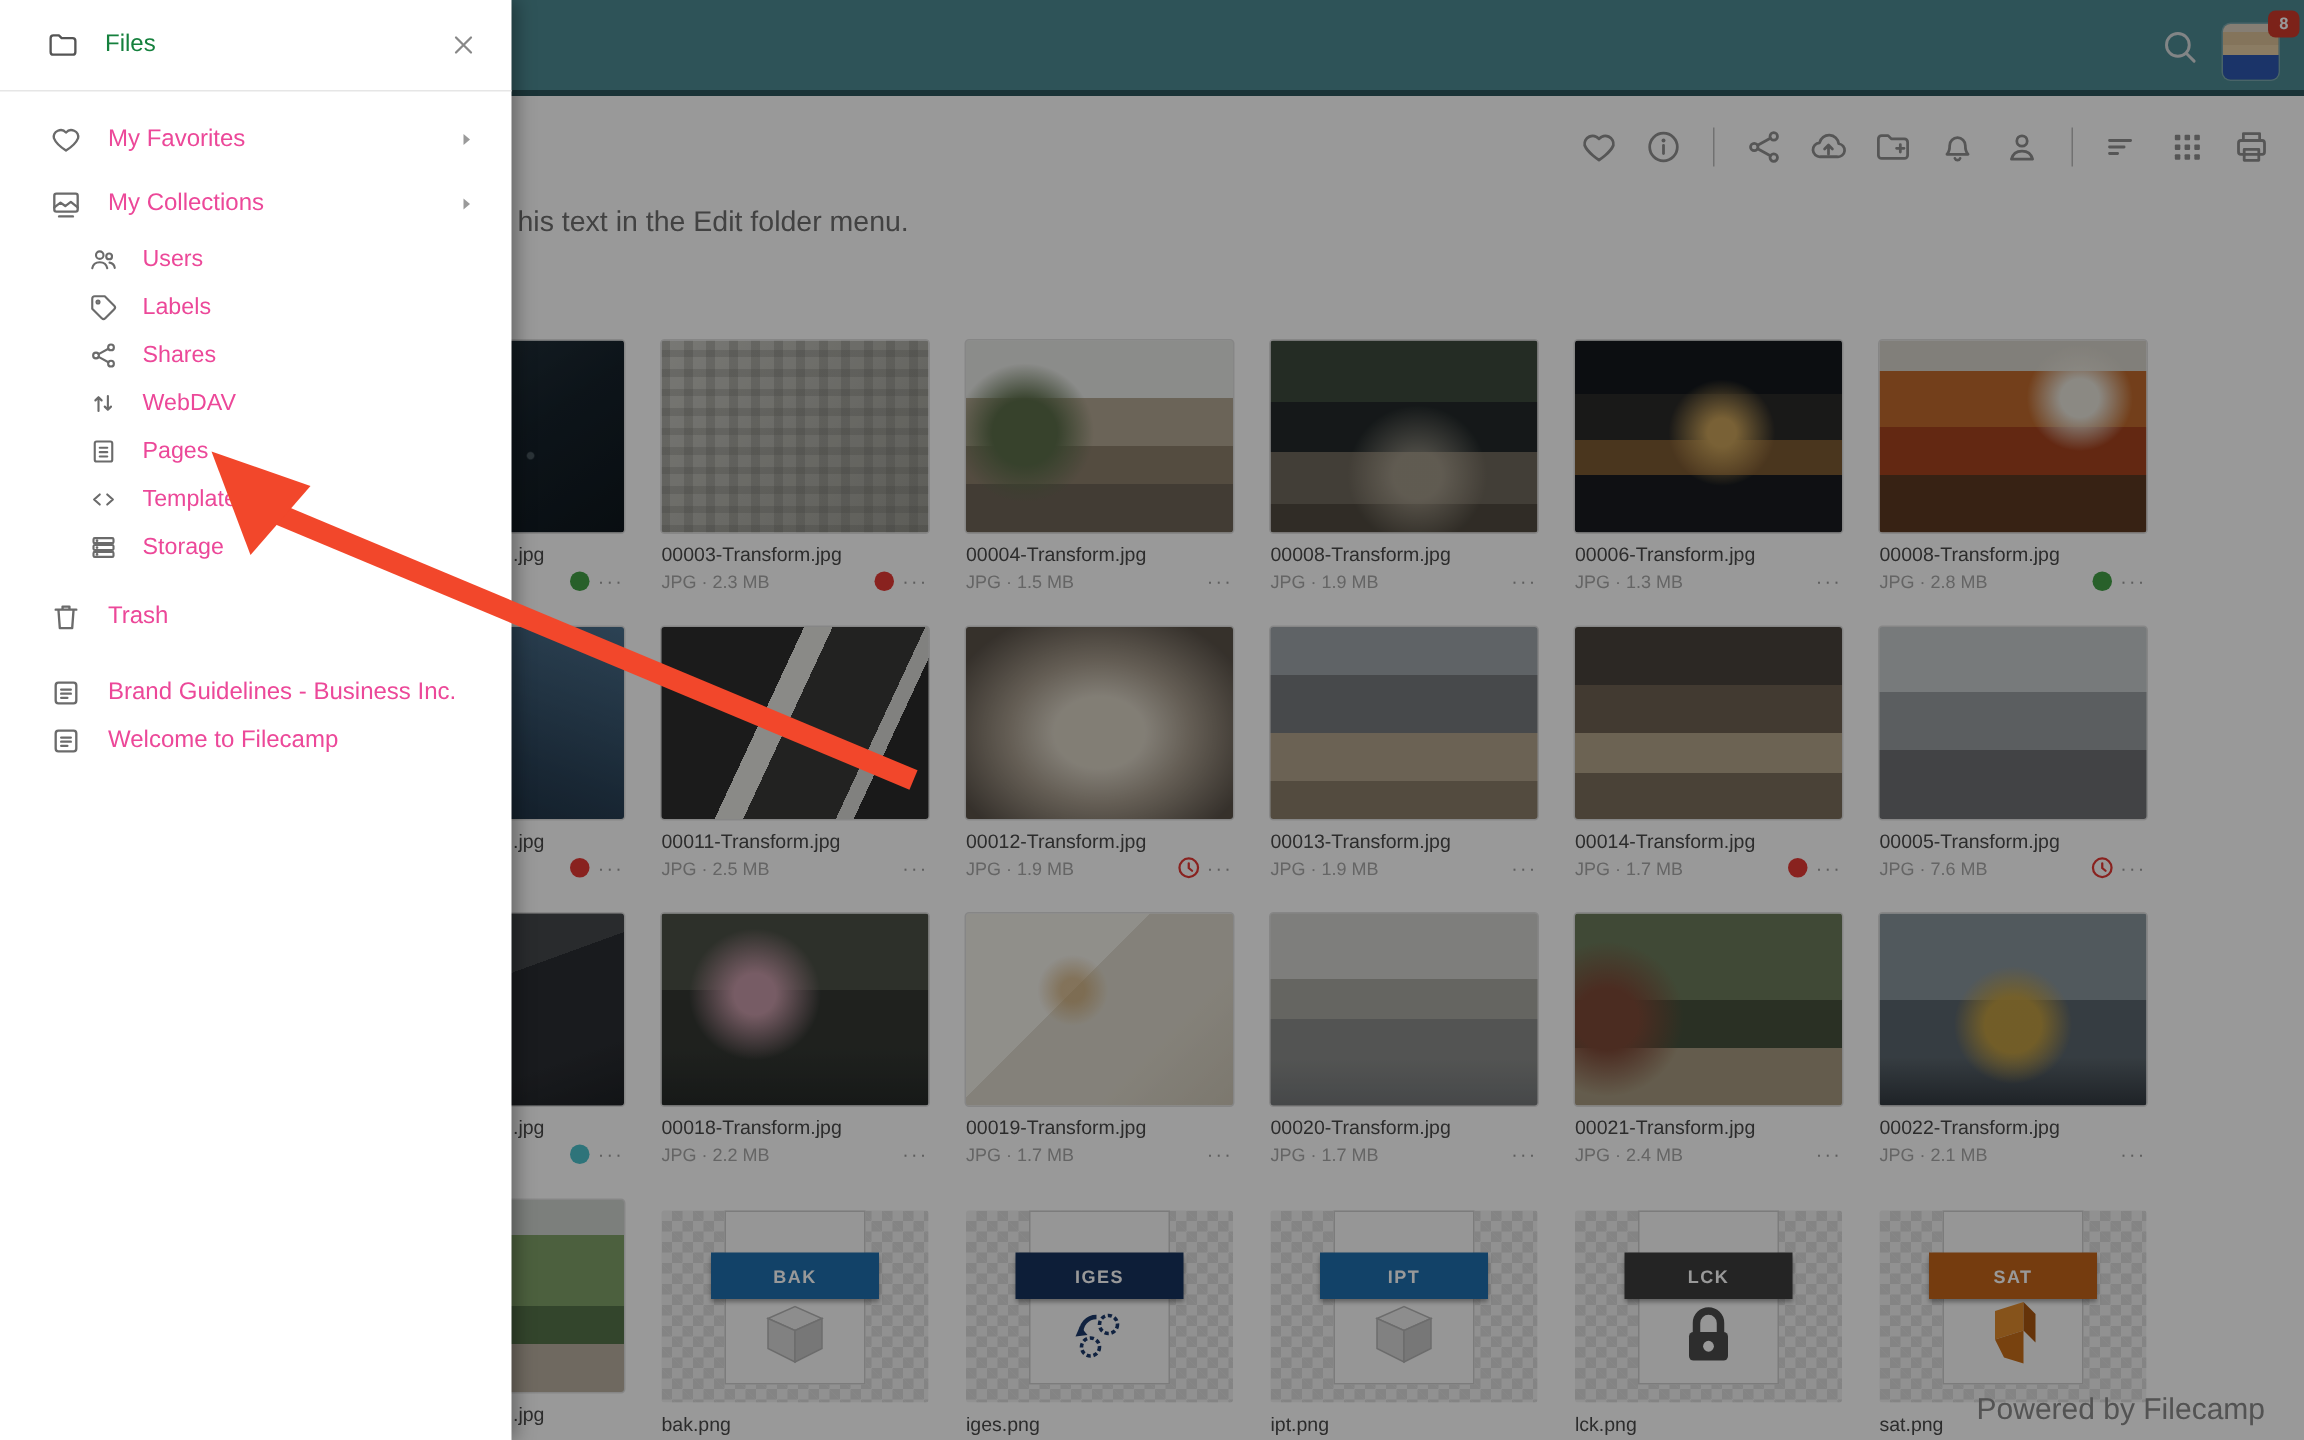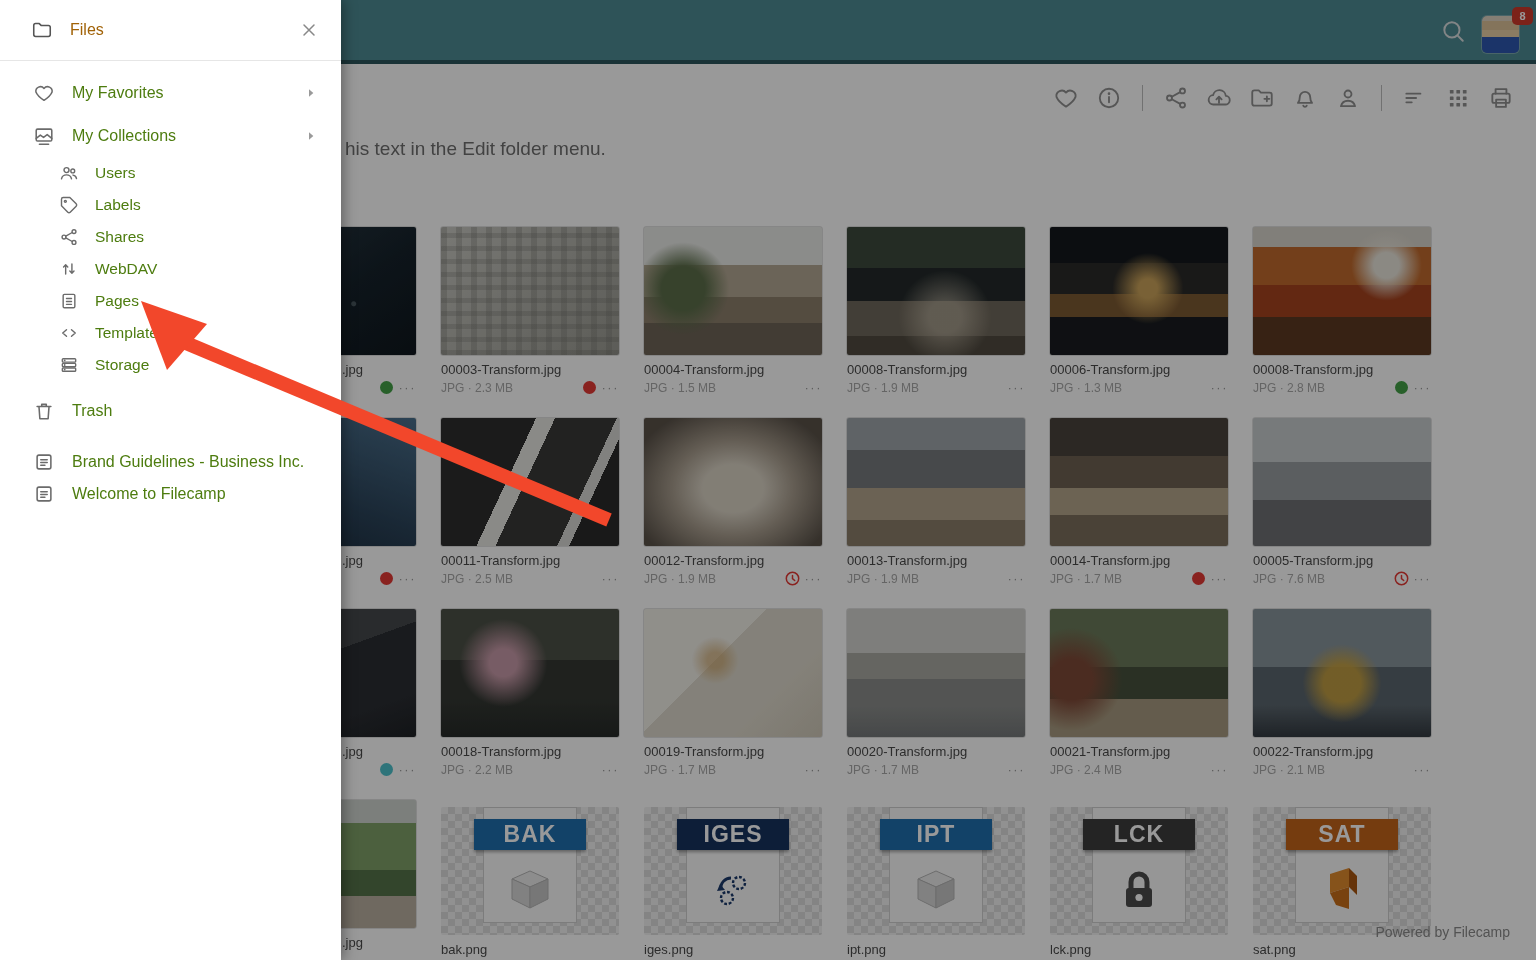--- a/index.html
+++ b/index.html
@@ -67,39 +67,39 @@
           linear-gradient(180deg,#6c7a5a 0 45%,#46513c 45% 70%,#a79a80 70%)}
   .t-r3c6{background:radial-gradient(circle at 50% 58%,rgba(201,162,63,.9) 0 16%,transparent 34%),
           linear-gradient(180deg,#87949c 0 45%,#5b666e 45% 75%,#333a41)}
   .t-r4c1{background:linear-gradient(180deg,#cfd4cf 0 18%,#7fa068 18% 55%,#55734a 55% 75%,#b9b0a0 75%)}
 
   .thumb.checker{background-color:#f2f2f2;
     background-image:linear-gradient(45deg,#dcdcdc 25%,transparent 25%,transparent 75%,#dcdcdc 75%),
                      linear-gradient(45deg,#dcdcdc 25%,transparent 25%,transparent 75%,#dcdcdc 75%);
     background-size:14px 14px;background-position:0 0,7px 7px;outline:none}
   .sheet{position:relative;width:92px;height:114px;margin:7px auto 0;background:#fbfbfb;border:1px solid #cfcfcf}
-  .bannerlbl{position:absolute;left:-10px;right:-10px;top:11px;height:31px;color:#fff;font-weight:bold;
-             font-size:23px;letter-spacing:1px;display:flex;align-items:center;justify-content:center;
+  .bannerlbl{position:absolute;left:-10px;right:-10px;top:27px;height:31px;color:#fff;font-weight:bold;
+             font-size:12px;letter-spacing:1px;display:flex;align-items:center;justify-content:center;
              box-shadow:0 2px 3px rgba(0,0,0,.35)}
   .glyph{position:absolute;left:0;right:0;bottom:10px;display:flex;justify-content:center}
 
-  .powered{position:absolute;right:26px;bottom:20px;font-size:14px;color:#8a8a8a}
+  .powered{position:absolute;right:26px;bottom:8px;font-size:20px;color:#8a8a8a}
 
   
   .dim{position:absolute;inset:0;background:rgba(0,0,0,.4);z-index:20}
 
   
   .sidebar{position:absolute;left:0;top:0;bottom:0;width:341px;background:#fff;z-index:30;
            box-shadow:3px 0 12px rgba(0,0,0,.35)}
   .sb-header{height:60px;display:flex;align-items:center;padding:0 22px 0 31px;border-bottom:1px solid #e6e6e6}
   .sb-header .ic{width:22px;height:22px;color:#555}
-  .sb-title{margin-left:17px;font-size:16px;color:#a16207}
+  .sb-title{margin-left:17px;font-size:16px;color:#15803d}
   .sb-close{margin-left:auto;width:20px;height:20px;color:#888;cursor:pointer}
   .sb-list{padding-top:10px}
-  .sb-item{height:43px;display:flex;align-items:center;padding:0 22px 0 33px;font-size:16px;color:#4d7c0f;cursor:pointer}
+  .sb-item{height:43px;display:flex;align-items:center;padding:0 22px 0 33px;font-size:16px;color:#ec4899;cursor:pointer}
   .sb-item .ic{width:22px;height:22px;color:#6b6b6b;margin-right:17px;flex:none}
   .ic svg{width:100%;height:100%;display:block}
   .chev{margin-left:auto;width:16px;height:16px;color:#9a9a9a;flex:none}
   .sub .sb-item{height:32px;padding-left:59px;font-size:15.5px}
   .sub .sb-item .ic{width:20px;height:20px;margin-right:16px}
   .trash-row{margin-top:8px}
   .links{margin-top:14px}
   .links .sb-item{height:32px;font-size:16px}
 
   

